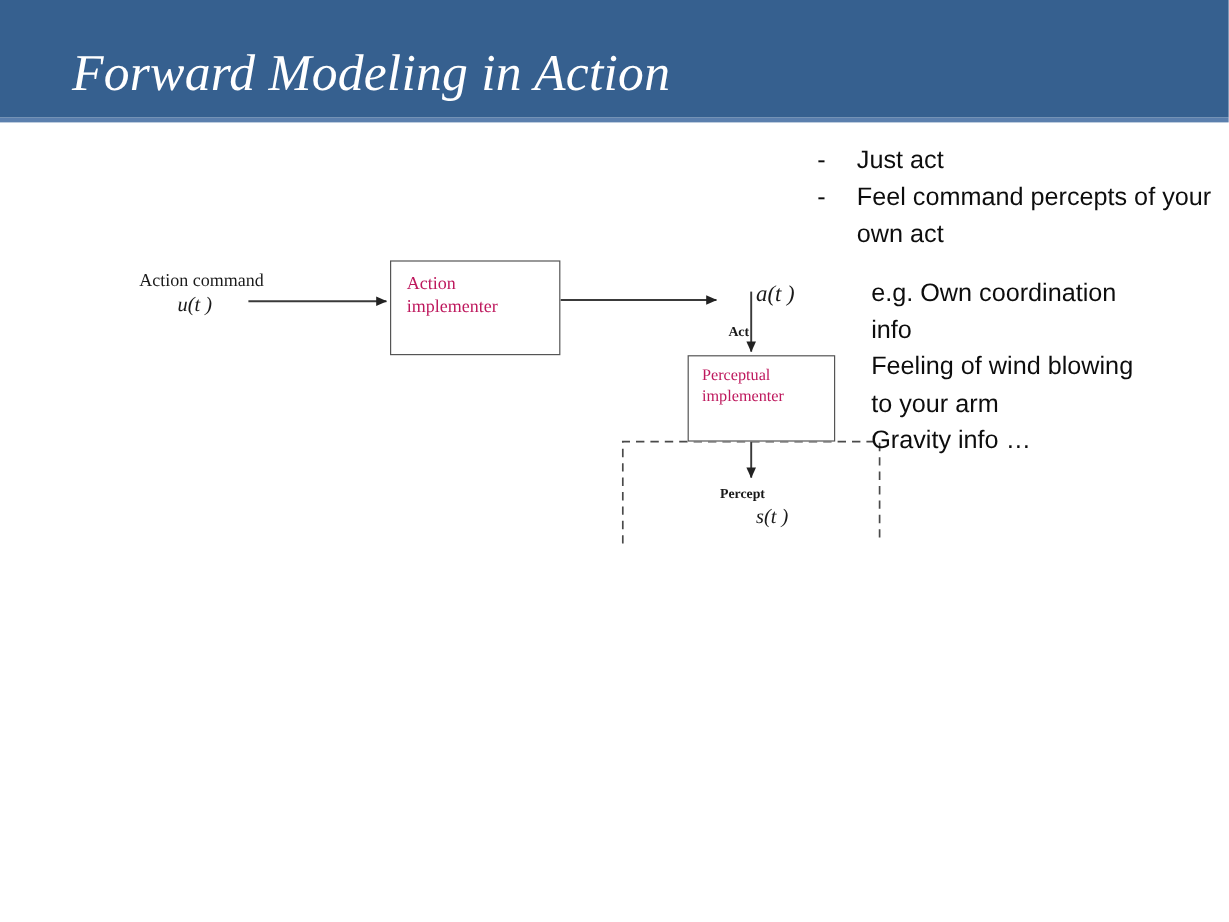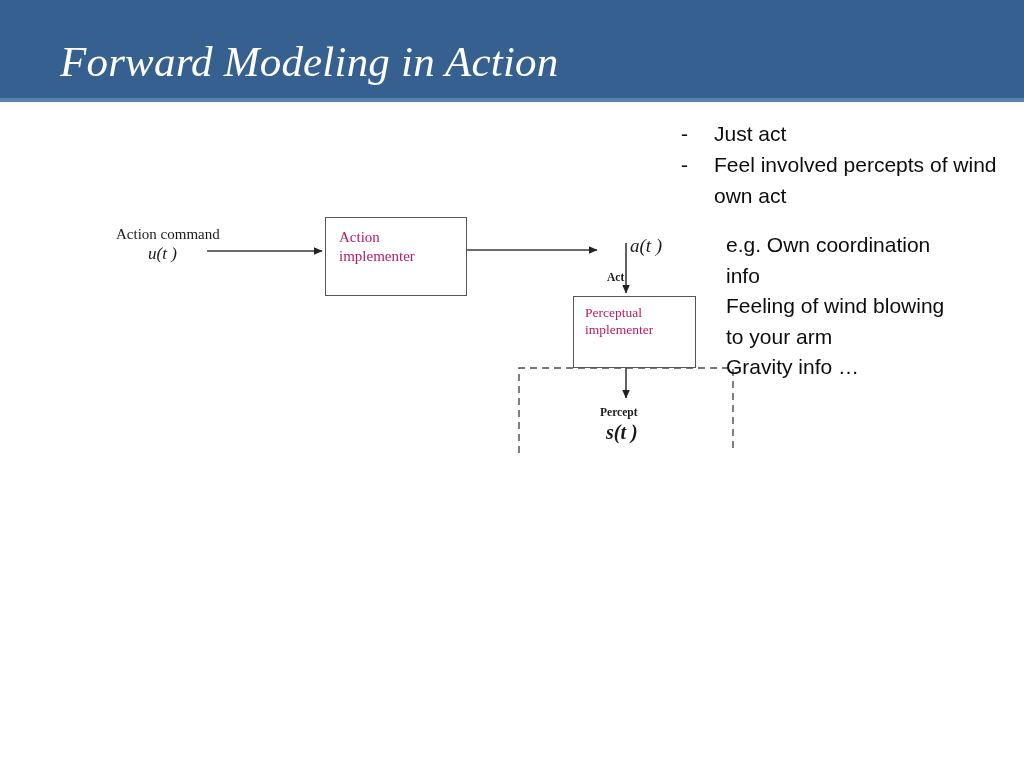--- a/index.html
+++ b/index.html
@@ -154,24 +154,23 @@
     left: 630px; top: 235px;
     font-size: 19px;
     font-style: italic;
   }
   #label-percept {
     left: 600px; top: 406px;
     font-size: 11.5px;
     font-weight: bold;
   }
   #label-s-t {
-    left: 606px; top: 421px;
-    font-size: 20px;
-    font-style: italic;
-    font-weight: bold;
+    left: 630px; top: 421px;
+    font-size: 17px;
+    font-style: italic;
   }
 
   
   #diagram-lines {
     position: absolute;
     left: 0; top: 0;
   }
 </style>
 </head>
 <body>
@@ -220,21 +219,21 @@
   <div class="dgm-label" id="label-s-t">s(t )</div>
 </div>
 
 <div id="bullet-list">
   <div class="bullet-row">
     <span class="bullet-dash">-</span>
     <span class="bullet-text">Just act</span>
   </div>
   <div class="bullet-row">
     <span class="bullet-dash">-</span>
-    <span class="bullet-text">Feel involved percepts of wind own act</span>
+    <span class="bullet-text">Feel command percepts of your own act</span>
   </div>
 </div>
 
 <div id="example-note">
   <div class="note-line">e.g. Own coordination</div>
   <div class="note-line">info</div>
   <div class="note-line">Feeling of wind blowing</div>
   <div class="note-line">to your arm</div>
   <div class="note-line">Gravity info …</div>
 </div>

